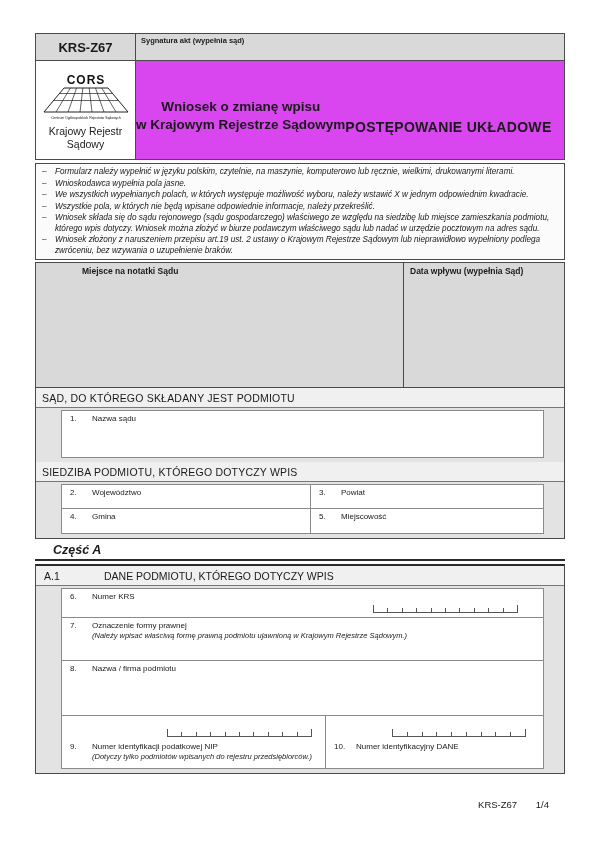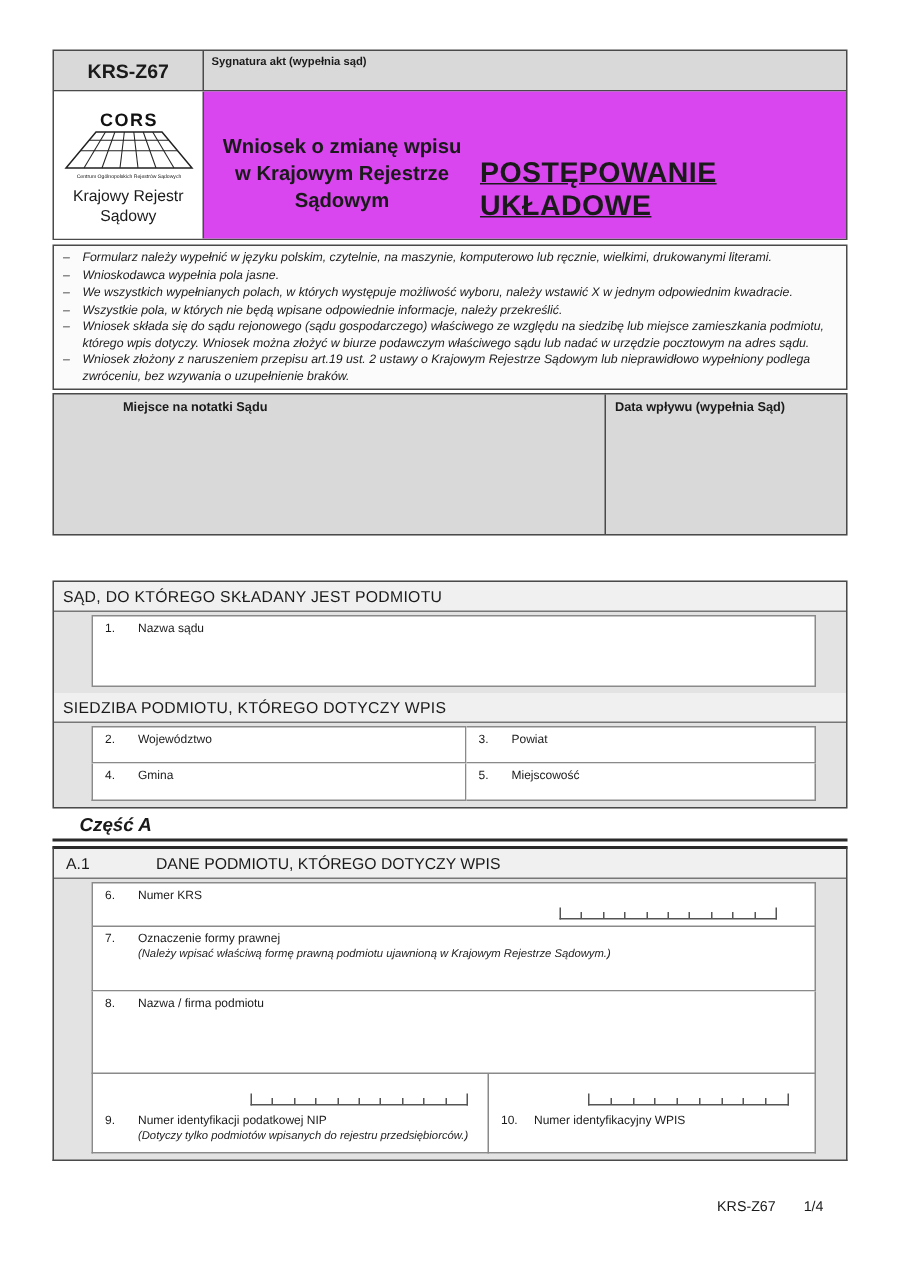--- a/index.html
+++ b/index.html
@@ -10,30 +10,30 @@
   
   .hdr { position:absolute; left:35px; top:33px; width:530px; height:127px; border:1.5px solid #4a4a4a; display:flex; flex-direction:column; }
   .hdr-row1 { display:flex; height:27px; border-bottom:1px solid #4a4a4a; background:#d9d9d9; }
   .hdr-code { width:100px; border-right:1px solid #4a4a4a; display:flex; align-items:center; justify-content:center; font-weight:bold; font-size:13px; }
   .hdr-sig { flex:1; font-size:7.5px; font-weight:bold; padding:2px 0 0 5px; }
   .hdr-row2 { display:flex; flex:1; }
   .logo-cell { width:100px; border-right:1px solid #4a4a4a; background:#fff; display:flex; flex-direction:column; align-items:center; justify-content:center; padding-top:2px; }
   .logo-text { font-weight:normal; font-size:10.5px; text-align:center; line-height:1.25; margin-top:2px; }
   .title-cell { flex:1; background:#d946ef; display:flex; flex-direction:row; align-items:center; padding-top:12px; }
   .title-main { font-weight:bold; font-size:13.5px; text-align:center; line-height:1.35; }
-  .title-sub { font-weight:bold; font-size:19px; margin-top:22px; letter-spacing:.3px;text-decoration:underline; }
+  .title-sub { font-weight:bold; font-size:14px; margin-top:22px; letter-spacing:.3px; }
 
   
   .instr { position:absolute; left:35px; top:163px; width:530px; height:97px; border:1px solid #4a4a4a; background:#fbfbfb; font-style:italic; font-size:8.2px; padding:3px 6px 0 6px; line-height:1.28; }
   .instr-item { display:flex; margin-bottom:1px; }
   .instr-dash { width:13px; flex:none; }
   .instr-text { flex:1; }
 
   
-  .notes { position:absolute; left:35px; top:262px; width:530px; height:95px; border:1px solid #4a4a4a; background:#d9d9d9; display:flex;justify-content:space-between; }
+  .notes { position:absolute; left:35px; top:262px; width:530px; height:126px; border:1px solid #4a4a4a; background:#d9d9d9; display:flex;justify-content:space-between; }
   .notes-left { flex:1; border-right:1px solid #4a4a4a; font-size:8.5px; font-weight:bold; padding:3px 0 0 46px; }
   .notes-right { width:160px; font-size:8.5px; font-weight:bold; padding:3px 0 0 6px; }
 
   
   .secbox { position:absolute; left:35px; top:387px; width:530px; border:1.5px solid #4a4a4a; background:#e3e3e3; }
   .sec-hdr { background:#f0f0f0; font-size:10.5px; padding:4px 0 3px 6px; border-bottom:1px solid #777; letter-spacing:.2px; }
   .fieldwrap { padding:2px 20px 4px 25px; }
   .fbox { background:#fff; border:1px solid #8a8a8a; position:relative; }
   .flabel { font-size:8px; padding:3px 0 0 8px; display:flex; }
   .fno { width:22px; flex:none; }
@@ -247,21 +247,21 @@
               <span></span>
               <span></span>
               <span></span>
               <span></span>
               <span></span>
               <span></span>
               <span></span>
             </div>
           <div class="flabel">
               <span class="fno">10.</span>
-              <span>Numer  identyfikacyjny WPIS</span>
+              <span>Numer  identyfikacyjny DANE</span>
             </div>
         </div>
       </div>
     </div>
   </div>
 
   <div class="footer">
     <span>KRS-Z67</span>
     <span class="fpage">1/4</span>
   </div>

